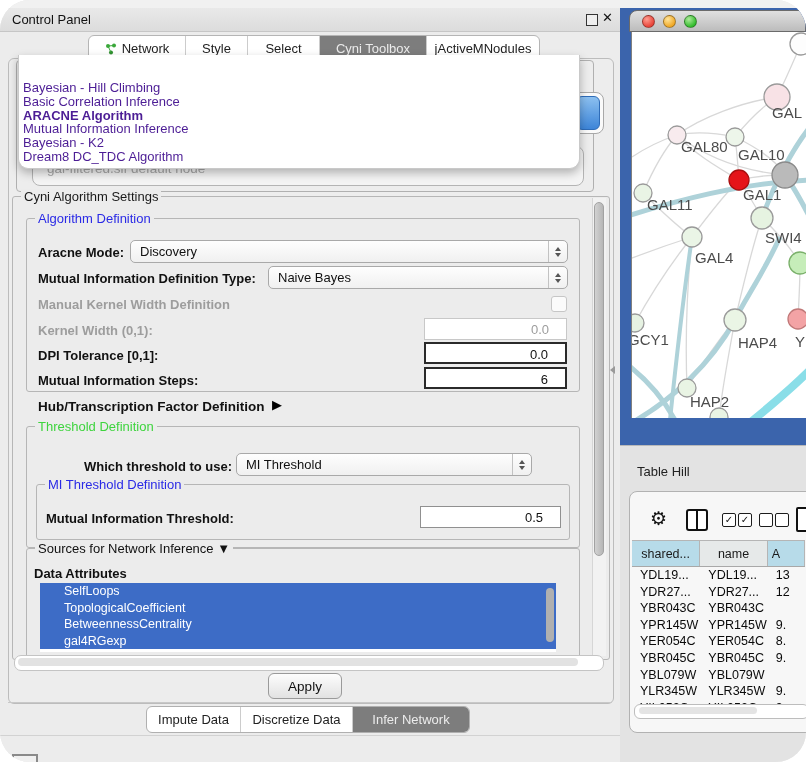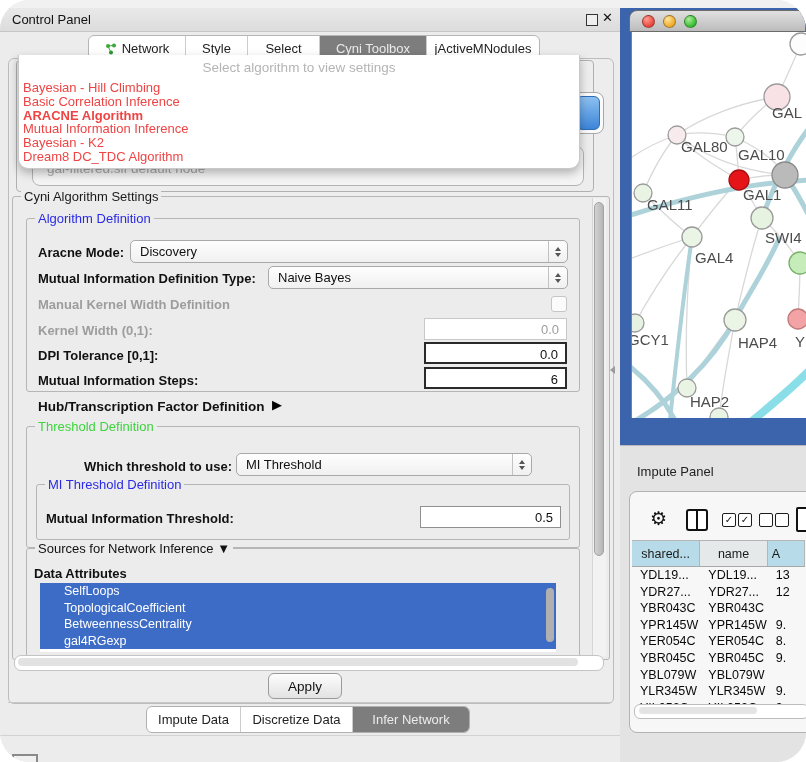--- a/index.html
+++ b/index.html
@@ -36,21 +36,21 @@
   #frag-spin{left:576px;top:96px;width:22px;height:32px;border-radius:6px;border:1px solid #2e6cb8;
              background:linear-gradient(#8cc0f0,#3d85d8);}
   #frag-combo2{left:32px;top:146px;width:550px;height:38px;border:1px solid #b4b4b4;border-radius:8px;background:#f4f4f4;}
   #frag-combo2-text{left:14px;top:14px;color:#a8a8a8;font-size:13.5px;white-space:nowrap;}
 
   
   #algo-popup{left:18px;top:55px;width:560px;height:113px;background:#fff;border:1px solid #c9c9c9;
               border-top:none;border-radius:0 0 10px 10px;box-shadow:0 4px 10px rgba(0,0,0,.28);z-index:50;}
   #popup-placeholder{left:0;top:5px;width:560px;text-align:center;color:#b4b4b4;font-size:13.5px;}
   #popup-list{left:4px;top:26px;width:552px;}
-  .pitem{font-size:13px;color:#ef4444;height:13.8px;line-height:13.8px;white-space:nowrap;}
+  .pitem{font-size:13px;color:#4c1d95;height:13.8px;line-height:13.8px;white-space:nowrap;}
   .pitem.hl{font-weight:bold;}
 
   
   .gbox{border:1px solid #b6b6b6;border-radius:3px;background:#ececec;}
   .legend{position:absolute;top:-8px;background:#ececec;padding:0 3px;font-size:13px;white-space:nowrap;}
   .legend.blue{color:#2a2ae6;}
   .legend.green{color:#3ed43e;}
   .flabel{font-size:13px;font-weight:bold;color:#111;white-space:nowrap;}
   .flabel.dim{color:#9d9d9d;}
 
@@ -58,21 +58,21 @@
          height:23px;box-sizing:border-box;display:flex;align-items:center;}
   .combo .cval{flex:1;padding-left:9px;font-size:13px;color:#111;}
   .combo .spin{width:18px;height:100%;border-left:1px solid #c2c2c2;display:flex;flex-direction:column;
                align-items:center;justify-content:center;gap:2px;}
   .tri-up{width:0;height:0;border-left:3.5px solid transparent;border-right:3.5px solid transparent;
           border-bottom:4.5px solid #555;}
   .tri-dn{width:0;height:0;border-left:3.5px solid transparent;border-right:3.5px solid transparent;
           border-top:4.5px solid #555;}
 
   .tfield{background:#fff;border:1px solid #c8c8c8;height:22px;box-sizing:border-box;
-          text-align:right;padding:3px 7px 0 0;font-size:13px;color:#111;}
+          text-align:right;padding:3px 17px 0 0;font-size:13px;color:#111;}
   .tfield.strong{border:2px solid #2a2a2a;}
   .tfield.dim{color:#9d9d9d;}
 
   #mkw-checkbox{width:14px;height:14px;border:1px solid #c6c6c6;border-radius:3px;background:#fbfbfb;}
 
   
   #v-scroll{left:592px;top:198px;width:13px;height:458px;background:#f2f2f2;border-left:1px solid #d6d6d6;}
   #v-thumb{left:1px;top:4px;width:10px;height:354px;background:linear-gradient(90deg,#d2d2d2,#b6b6b6);
            border:1px solid #a2a2a2;border-radius:6px;box-sizing:border-box;}
   #h-scroll{left:14px;top:655px;width:588px;height:14px;border:1px solid #c4c4c4;border-radius:7px;background:#fff;}
@@ -175,21 +175,20 @@
     <div id="content-box" class="abs"></div>
 
     <div id="upper-box" class="abs"></div>
     <div id="frag-combo1" class="abs"></div>
     <div id="frag-spin" class="abs"></div>
     <div id="frag-combo2" class="abs">
       <div id="frag-combo2-text" class="abs">gal-filtered.sif default node</div>
     </div>
 
     <div id="algo-popup" class="abs">
-      <div id="popup-placeholder" class="abs">Select algorithm to view settings</div>
       <div id="popup-list" class="abs">
           <div class="pitem">Bayesian - Hill Climbing</div>
           <div class="pitem">Basic Correlation Inference</div>
           <div class="pitem hl">ARACNE Algorithm</div>
           <div class="pitem">Mutual Information Inference</div>
           <div class="pitem">Bayesian - K2</div>
           <div class="pitem">Dream8 DC_TDC Algorithm</div>
         </div>
     </div>
 
@@ -351,21 +350,21 @@
           <circle cx="166" cy="287" r="10" fill="#f3a3a5" stroke="#c07878" stroke-width="1.3"></circle>
           <text x="163" y="315" fill="#4c4c4c" font-size="15" font-family="&quot;Liberation Sans&quot;, sans-serif">Y</text>
           <circle cx="55" cy="356" r="9" fill="#e9f4e4" stroke="#9a9a9a" stroke-width="1.3"></circle>
           <text x="58" y="375" fill="#4c4c4c" font-size="15" font-family="&quot;Liberation Sans&quot;, sans-serif">HAP2</text>
           <circle cx="87" cy="385" r="9" fill="#e9f4e4" stroke="#9a9a9a" stroke-width="1.3"></circle>
         </g>
     </svg>
   </div>
 
   <div id="table-section" class="abs">
-    <div id="tp-title" class="abs">Impute Panel</div>
+    <div id="tp-title" class="abs">Table Hill</div>
     <div id="tp-box" class="abs">
       <span id="gear-icon" class="abs" style="left:20px;top:17px;">⚙</span>
       <span id="split-icon" class="abs" style="left:56px;top:17px;">
           <div></div>
         </span>
       <span class="abs tool-cb" style="left:92px;top:21px;">✓</span>
       <span class="abs tool-cb" style="left:108px;top:21px;">✓</span>
       <span class="abs tool-cb" style="left:129px;top:21px;"></span>
       <span class="abs tool-cb" style="left:145px;top:21px;"></span>
       <span id="doc-icon" class="abs" style="left:166px;top:15px;"></span>

